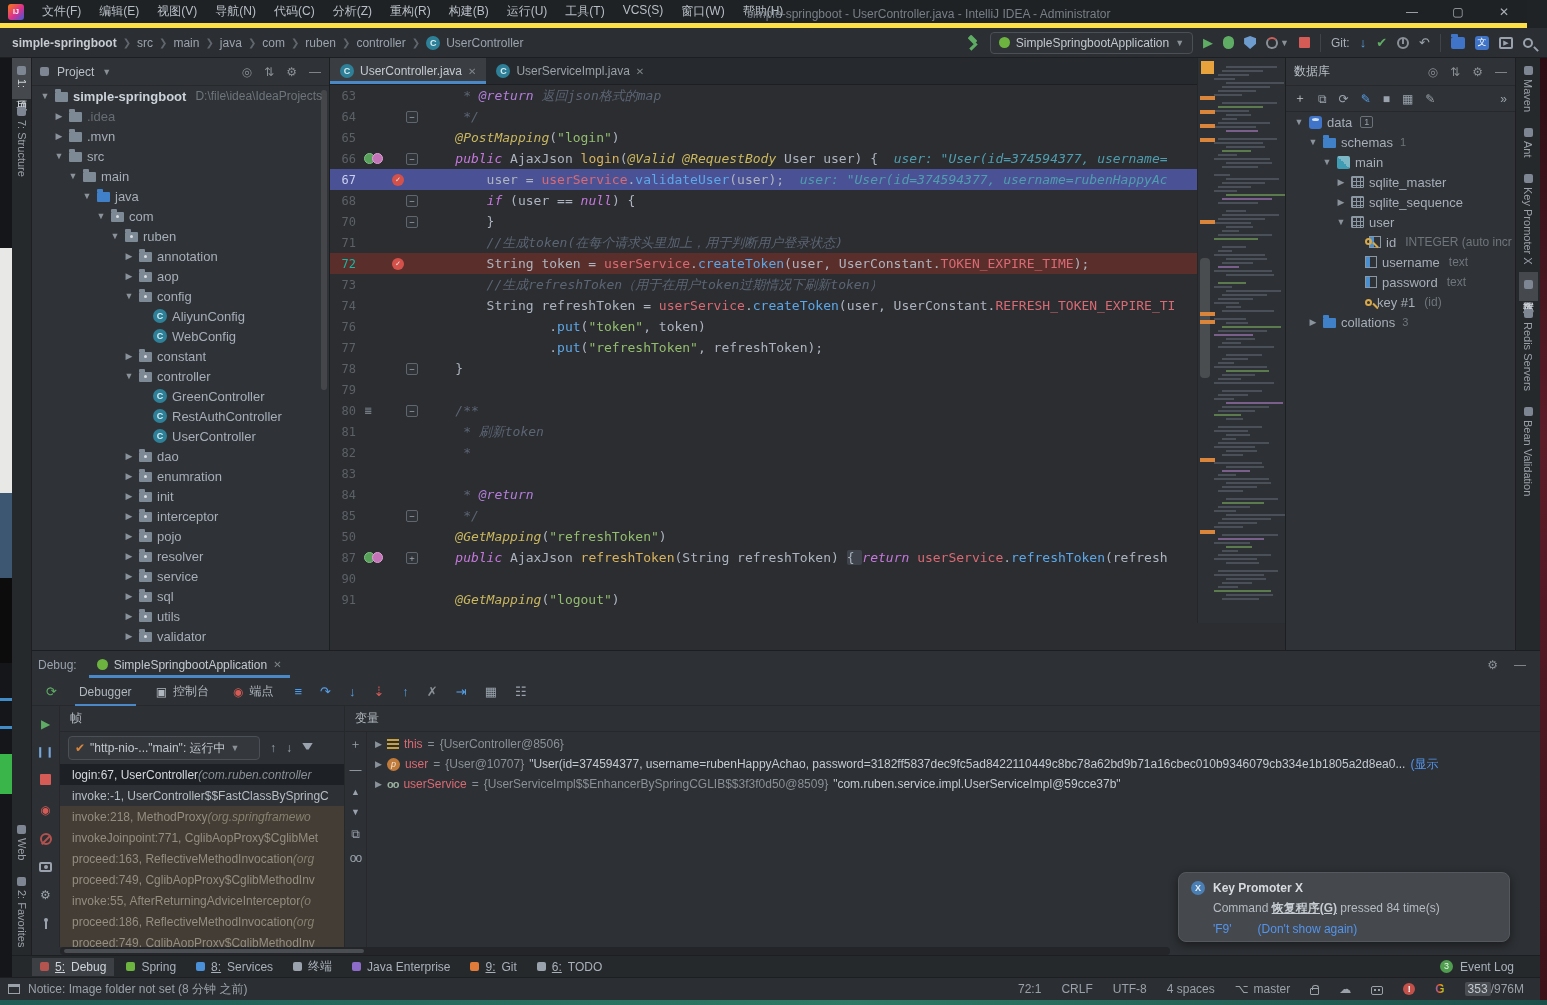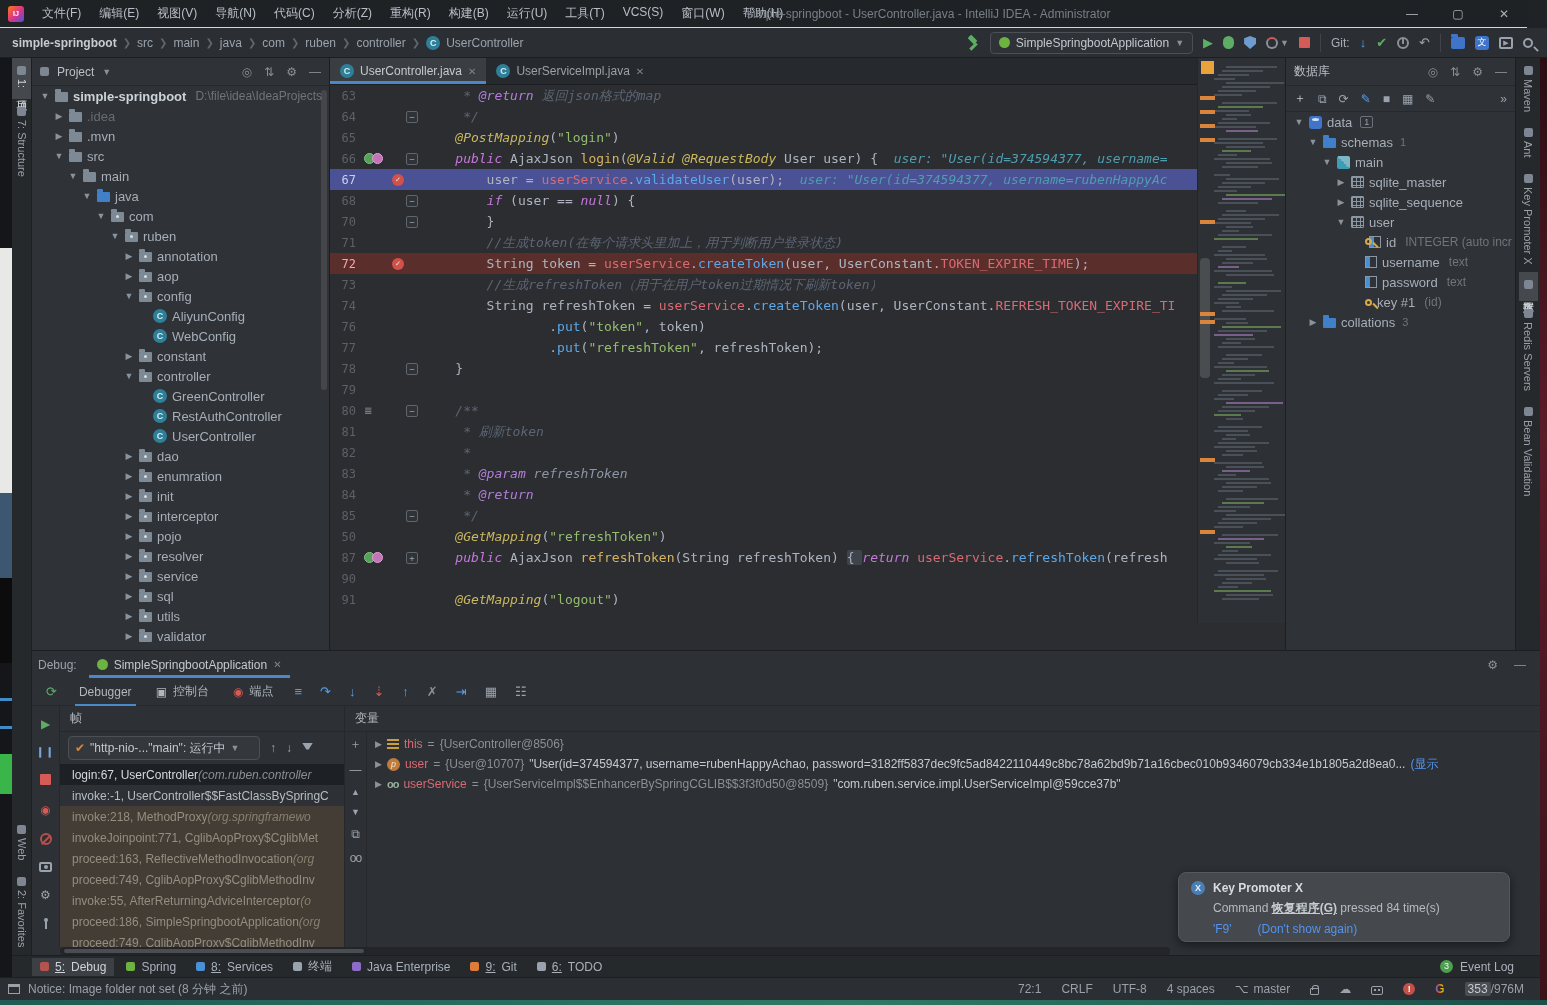--- a/index.html
+++ b/index.html
@@ -1,21 +1,21 @@
 <!DOCTYPE html>
 <html><head>
 <meta charset="utf-8">
 <style>
   html,body{margin:0;padding:0;background:#101113;}
   *{box-sizing:border-box;}
   #app{position:relative;width:1547px;height:1005px;overflow:hidden;background:#202326;
        font-family:"Liberation Sans",sans-serif;font-size:12px;color:#a8b0ba;cursor:default;}
   .abs{position:absolute;}
   
-  #titlebar{left:0;top:0;width:1527px;height:28px;background:#1f2225;display:flex;align-items:center;border-bottom:1px solid #fde047;}
+  #titlebar{left:0;top:0;width:1527px;height:28px;background:#1f2225;display:flex;align-items:center;border-bottom:5px solid #fde047;}
   .logo{width:16px;height:16px;border-radius:3px;margin:0 10px 0 8px;
         background:linear-gradient(135deg,#f97a12,#d9318e 55%,#3b5bdb);color:#fff;font-size:7px;font-weight:bold;
         display:flex;align-items:center;justify-content:center;}
   #menus{display:flex;gap:2px;}
   .menu-item{padding:3px 8px;color:#b8bfc7;}
   .wintitle{position:absolute;left:747px;top:0;height:28px;line-height:28px;color:#787f87;font-size:12px;white-space:nowrap;}
   .wincontrols{margin-left:auto;display:flex;height:28px;}
   .winbtn{width:46px;height:28px;display:flex;align-items:center;justify-content:center;color:#aab1b8;font-size:12px;}
   
   #toolbar{left:0;top:28px;width:1547px;height:30px;background:#2b2e32;display:flex;align-items:center;border-bottom:1px solid #1c1e21;}
@@ -96,21 +96,21 @@
   #code{position:relative;height:565px;overflow:hidden;font-family:"DejaVu Sans Mono","Liberation Mono",monospace;font-size:13px;}
   .line{height:21px;display:flex;align-items:center;white-space:pre;}
   .line .ln{width:30px;flex:none;text-align:right;padding-right:4px;color:#5c6167;font-size:12px;}
   .line .gic{width:46px;flex:none;display:flex;align-items:center;gap:1px;padding-left:4px;}
   .line .fm{width:12px;height:12px;flex:none;border:1px solid #5f666d;border-radius:2px;background:#2f3236;color:#9aa2aa;font-size:9px;line-height:10px;text-align:center;margin-right:2px;}
   .line .fmspace{width:14px;flex:none;}
   .line .codetx{flex:1;overflow:hidden;padding-left:4px;}
   .hl-exec{background:#4a5295;}
   .hl-exec .ln{color:#c9cff2;}
   .hl-bp{background:#5a2f2b;}
-  .hl-bp .ln{color:#fca5a5;}
+  .hl-bp .ln{color:#14b8a6;}
   .s-p{color:#adb4bf;} .s-k{color:#c678dd;font-style:italic;} .s-m{color:#5ca8e8;}
   .s-mw{color:#5ca8e8;text-decoration:underline wavy #c98a4b 1px;text-underline-offset:3px;}
   .s-d{color:#d8b45e;} .s-f{color:#d96a73;} .s-s{color:#94be6e;}
   .s-c,.s-doc{color:#5b6573;font-style:italic;}
   .s-tag{color:#b57edc;font-style:italic;}
   .s-tw{color:#b57edc;font-style:italic;text-decoration:underline wavy #c98a4b 1px;text-underline-offset:3px;}
   .s-dw{color:#8b95a3;font-style:italic;text-decoration:underline wavy #c98a4b 1px;text-underline-offset:3px;}
   .s-ann{color:#cbb85e;font-style:italic;}
   .s-h{color:#4f9dae;font-style:italic;}
   .s-bx{background:#3f434b;border-radius:2px;}
@@ -529,21 +529,21 @@
         <div class="line hl-bp"><span class="ln">72</span><span class="gic"><span class="bpdot">✓</span></span><span class="fmspace"></span><span class="codetx"><span class="s-p">        String token = </span><span class="s-f">userService</span><span class="s-p">.</span><span class="s-m">createToken</span><span class="s-p">(user, UserConstant.</span><span class="s-f">TOKEN_EXPIRE_TIME</span><span class="s-p">);</span></span></div>
         <div class="line"><span class="ln">73</span><span class="gic"></span><span class="fmspace"></span><span class="codetx"><span class="s-c">        //生成refreshToken（用于在用户token过期情况下刷新token）</span></span></div>
         <div class="line"><span class="ln">74</span><span class="gic"></span><span class="fmspace"></span><span class="codetx"><span class="s-p">        String refreshToken = </span><span class="s-f">userService</span><span class="s-p">.</span><span class="s-m">createToken</span><span class="s-p">(user, UserConstant.</span><span class="s-f">REFRESH_TOKEN_EXPIRE_TI</span></span></div>
         <div class="line"><span class="ln">76</span><span class="gic"></span><span class="fmspace"></span><span class="codetx"><span class="s-p">                .</span><span class="s-m">put</span><span class="s-p">(</span><span class="s-s">"token"</span><span class="s-p">, token)</span></span></div>
         <div class="line"><span class="ln">77</span><span class="gic"></span><span class="fmspace"></span><span class="codetx"><span class="s-p">                .</span><span class="s-mw">put</span><span class="s-p">(</span><span class="s-s">"refreshToken"</span><span class="s-p">, refreshToken);</span></span></div>
         <div class="line"><span class="ln">78</span><span class="gic"></span><span class="fm">−</span><span class="codetx"><span class="s-p">    }</span></span></div>
         <div class="line"><span class="ln">79</span><span class="gic"></span><span class="fmspace"></span><span class="codetx"></span></div>
         <div class="line"><span class="ln">80</span><span class="gic"><span class="gi-list">≣</span></span><span class="fm">−</span><span class="codetx"><span class="s-doc">    /**</span></span></div>
         <div class="line"><span class="ln">81</span><span class="gic"></span><span class="fmspace"></span><span class="codetx"><span class="s-doc">     * 刷新token</span></span></div>
         <div class="line"><span class="ln">82</span><span class="gic"></span><span class="fmspace"></span><span class="codetx"><span class="s-doc">     *</span></span></div>
-        <div class="line"><span class="ln">83</span><span class="gic"></span><span class="fmspace"></span><span class="codetx"><span class="s-doc">     * </span><span class="s-tag">@param </span><span class="s-dw">refreshToken</span></span></div>
+        <div class="line"><span class="ln">83</span><span class="gic"></span><span class="fmspace"></span></div>
         <div class="line"><span class="ln">84</span><span class="gic"></span><span class="fmspace"></span><span class="codetx"><span class="s-doc">     * </span><span class="s-tw">@return</span></span></div>
         <div class="line"><span class="ln">85</span><span class="gic"></span><span class="fm">−</span><span class="codetx"><span class="s-doc">     */</span></span></div>
         <div class="line"><span class="ln">50</span><span class="gic"></span><span class="fmspace"></span><span class="codetx"><span class="s-p">    </span><span class="s-ann">@GetMapping</span><span class="s-p">(</span><span class="s-s">"refreshToken"</span><span class="s-p">)</span></span></div>
         <div class="line"><span class="ln">87</span><span class="gic"><span class="gi-g"></span><span class="gi-p"></span></span><span class="fm">+</span><span class="codetx"><span class="s-p">    </span><span class="s-k">public </span><span class="s-p">AjaxJson </span><span class="s-d">refreshToken</span><span class="s-p">(String refreshToken) </span><span class="s-bx">{ </span><span class="s-k">return </span><span class="s-f">userService</span><span class="s-p">.</span><span class="s-m">refreshToken</span><span class="s-p">(refresh</span></span></div>
         <div class="line"><span class="ln">90</span><span class="gic"></span><span class="fmspace"></span><span class="codetx"></span></div>
         <div class="line"><span class="ln">91</span><span class="gic"></span><span class="fmspace"></span><span class="codetx"><span class="s-p">    </span><span class="s-ann">@GetMapping</span><span class="s-p">(</span><span class="s-s">"logout"</span><span class="s-p">)</span></span></div>
       </div>
     <div id="minimap">
       <span class="mmsq"></span>
       <span class="mmthumb"></span>
@@ -847,21 +847,21 @@
               <span class="fpkg">(org</span>
             </div>
             <div class="frow lib">
               <span>proceed:749, CglibAopProxy$CglibMethodInv</span>
             </div>
             <div class="frow lib">
               <span>invoke:55, AfterReturningAdviceInterceptor </span>
               <span class="fpkg">(o</span>
             </div>
             <div class="frow lib">
-              <span>proceed:186, SimpleSpringbootApplication </span>
+              <span>proceed:186, ReflectiveMethodInvocation </span>
               <span class="fpkg">(org</span>
             </div>
             <div class="frow lib">
               <span>proceed:749, CglibAopProxy$CglibMethodInv</span>
             </div>
           </div>
       </div>
       <div id="varscol">
         <div class="colhead">变量</div>
         <div id="varsbody">

